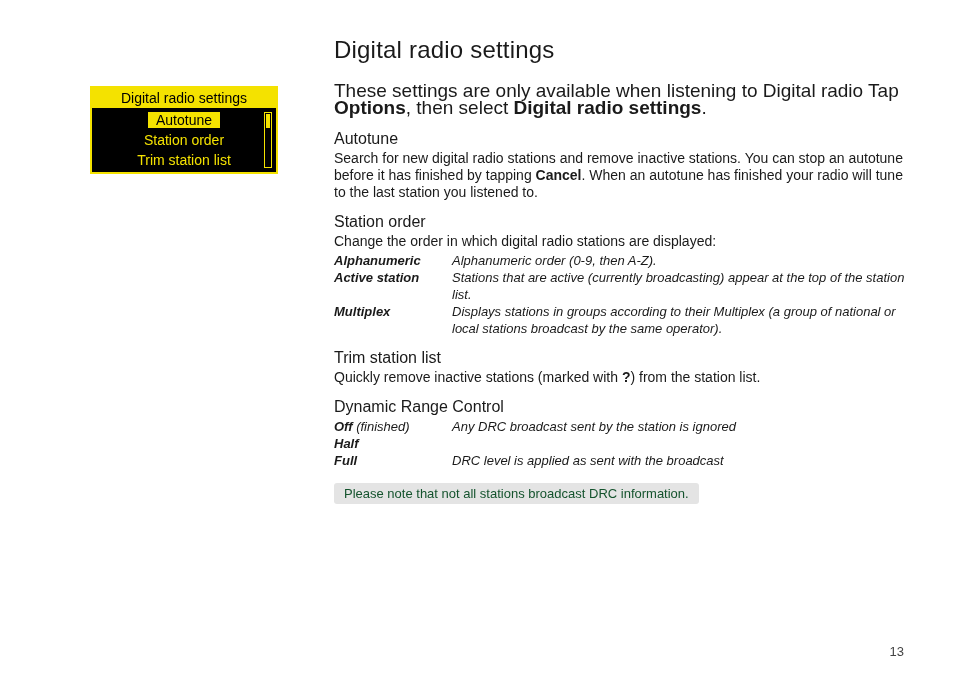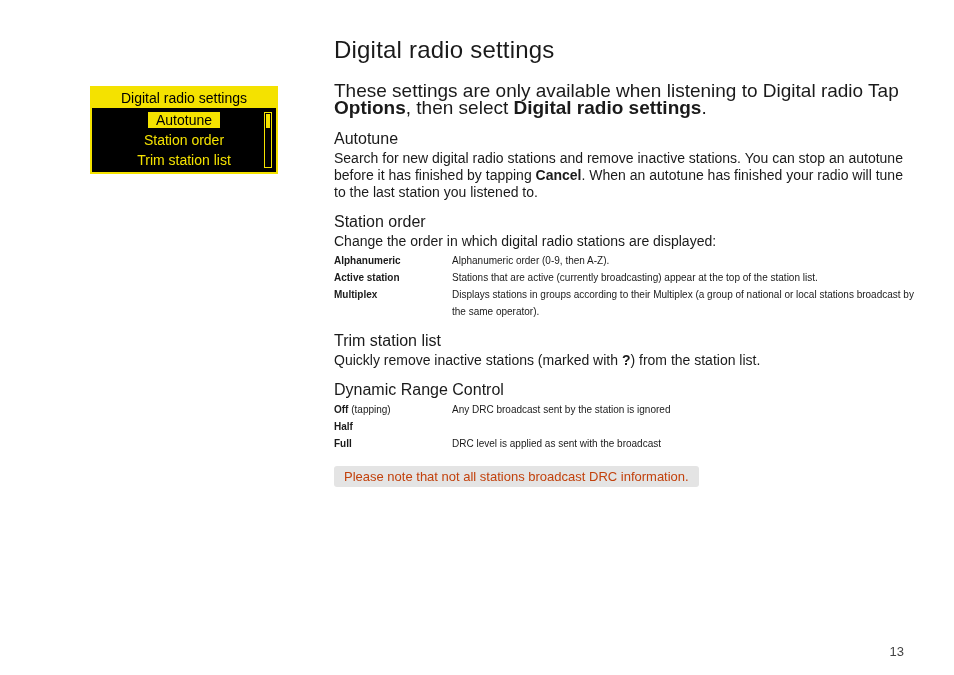--- a/index.html
+++ b/index.html
@@ -75,28 +75,28 @@
       font-size: 16px;
       margin-top: 12px;
       margin-bottom: 2px;
     }
     .body {
       font-size: 14px;
       line-height: 17px;
       margin-bottom: 10px;
     }
     .bold { font-weight: 600; }
-    .defs { font-size: 10px; line-height: 17px; margin-bottom: 10px; }
+    .defs { font-size: 13px; line-height: 17px; margin-bottom: 10px; font-style: italic; }
     .def-row { display: flex; }
     .def-term { width: 118px; flex: 0 0 auto; }
     .def-term .bold { font-weight: 600; }
     .def-desc { flex: 1; }
     .note {
       background: #e4e4e4;
-      color: #c2410c;
+      color: #14532d;
       font-size: 13px;
       padding: 3px 10px;
       border-radius: 3px;
       display: inline-block;
       margin-top: 4px;
     }
     .page-number {
       position: absolute;
       bottom: 16px;
       right: 50px;
@@ -155,21 +155,21 @@
     
     <h2>Trim station list</h2>
     <p class="body">
       <span>Quickly remove inactive stations (marked with </span><span class="bold">?</span><span>) from the station list.</span>
     </p>
 
     
     <h2>Dynamic Range Control</h2>
     <div class="defs">
       <div class="def-row">
-        <div class="def-term"><span class="bold">Off</span><span> (tapping)</span></div>
+        <div class="def-term"><span class="bold">Off</span><span> (finished)</span></div>
         <div class="def-desc">Any DRC broadcast sent by the station is ignored</div>
       </div>
       <div class="def-row">
         <div class="def-term"><span class="bold">Half</span><span></span></div>
       </div>
       <div class="def-row">
         <div class="def-term"><span class="bold">Full</span><span></span></div>
         <div class="def-desc">DRC level is applied as sent with the broadcast</div>
       </div>
     </div>

